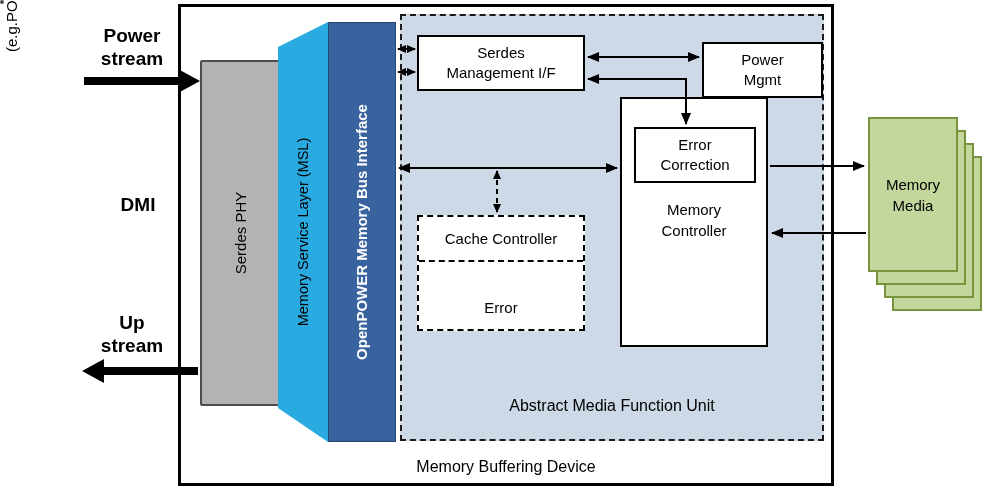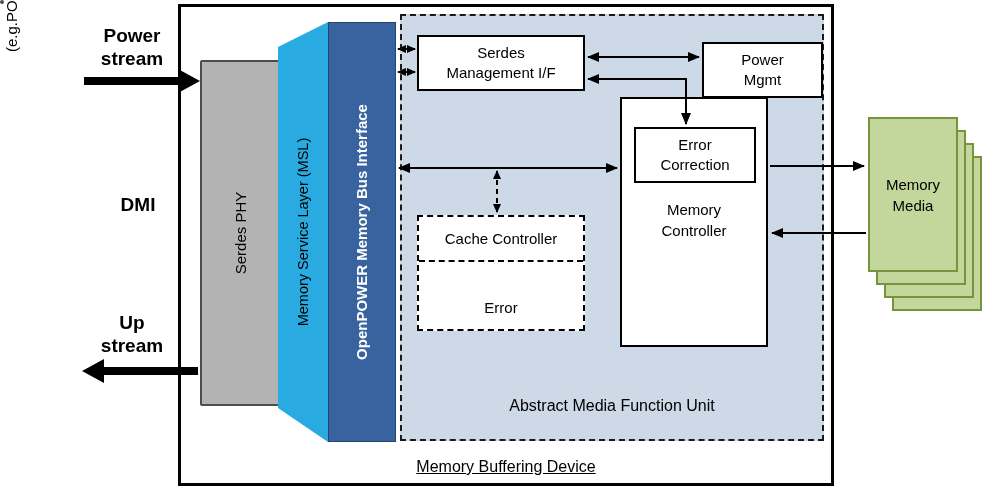--- a/index.html
+++ b/index.html
@@ -44,21 +44,21 @@
 
   #host-cpu   { left:8;   top:57;  width:76;  height:331; }
   #host-cpu .vtext { width:320px; }
 
   #outer-box {
     position:absolute; left:178px; top:4px; width:656px; height:482px;
     background:#ffffff; border:3px solid #000;
   }
   #outer-label {
     position:absolute; left:178px; top:458px; width:656px;
-    text-align:center; font-size:16px;text-decoration:underline;
+    text-align:center; font-size:16px;
   }
 
   #serdes { left:200px; top:60px; width:82px; height:346px; position:absolute; }
   #serdes .vtext { width:330px; }
 
   #msl {
     position:absolute; left:278px; top:22px; width:50px; height:420px;
     background:#29abe2;
     clip-path:polygon(0 25px, 100% 0px, 100% 100%, 0 386px);
   }

